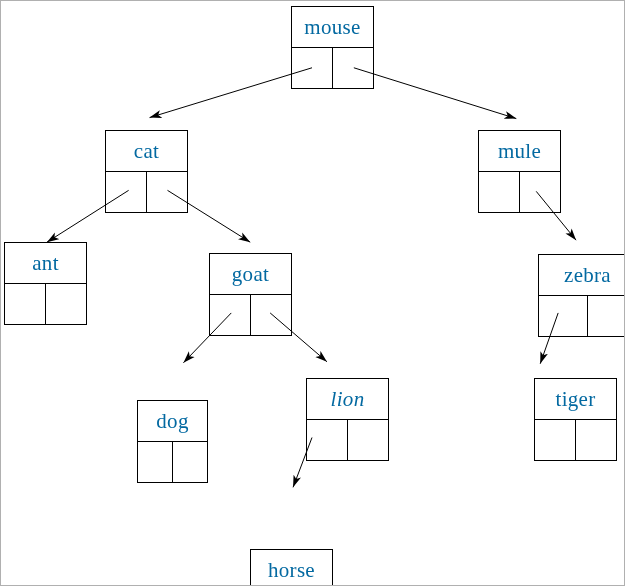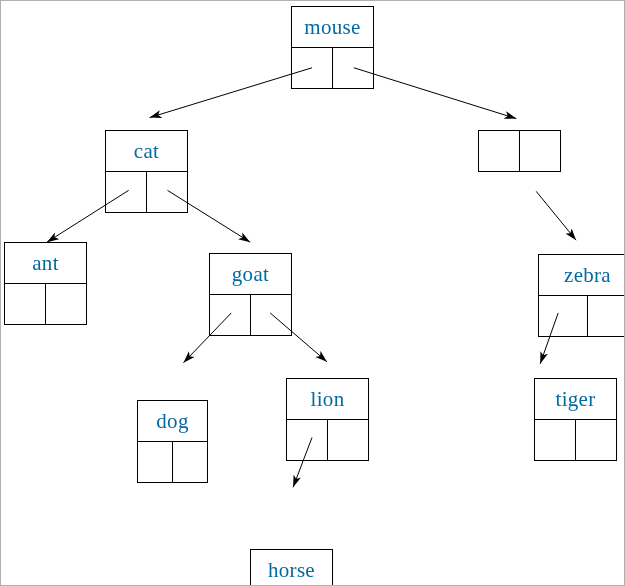--- a/index.html
+++ b/index.html
@@ -67,20 +67,21 @@
         </div>
       </div>
       <div class="node" style="left: 104px; top: 129px; width: 83px;">
         <div class="node-label">cat</div>
         <div class="node-cells">
           <div class="cell left"></div>
           <div class="cell right"></div>
         </div>
       </div>
       <div class="node" style="left: 477px; top: 129px; width: 83px;">
+        <div class="node-label">mule</div>
         <div class="node-cells">
           <div class="cell left"></div>
           <div class="cell right"></div>
         </div>
       </div>
       <div class="node" style="left: 3px; top: 241px; width: 83px;">
         <div class="node-label">ant</div>
         <div class="node-cells">
           <div class="cell left"></div>
           <div class="cell right"></div>
@@ -100,21 +101,21 @@
           <div class="cell right"></div>
         </div>
       </div>
       <div class="node" style="left: 136px; top: 399px; width: 71px;">
         <div class="node-label">dog</div>
         <div class="node-cells">
           <div class="cell left"></div>
           <div class="cell right"></div>
         </div>
       </div>
-      <div class="node" style="left: 285px; top: 377px; width: 83px;">
+      <div class="node" style="left: 305px; top: 377px; width: 83px; font-style: italic;">
         <div class="node-label">lion</div>
         <div class="node-cells">
           <div class="cell left"></div>
           <div class="cell right"></div>
         </div>
       </div>
       <div class="node" style="left: 497px; top: 377px; width: 83px; margin-left: 36px;">
         <div class="node-label">tiger</div>
         <div class="node-cells">
           <div class="cell left"></div>

